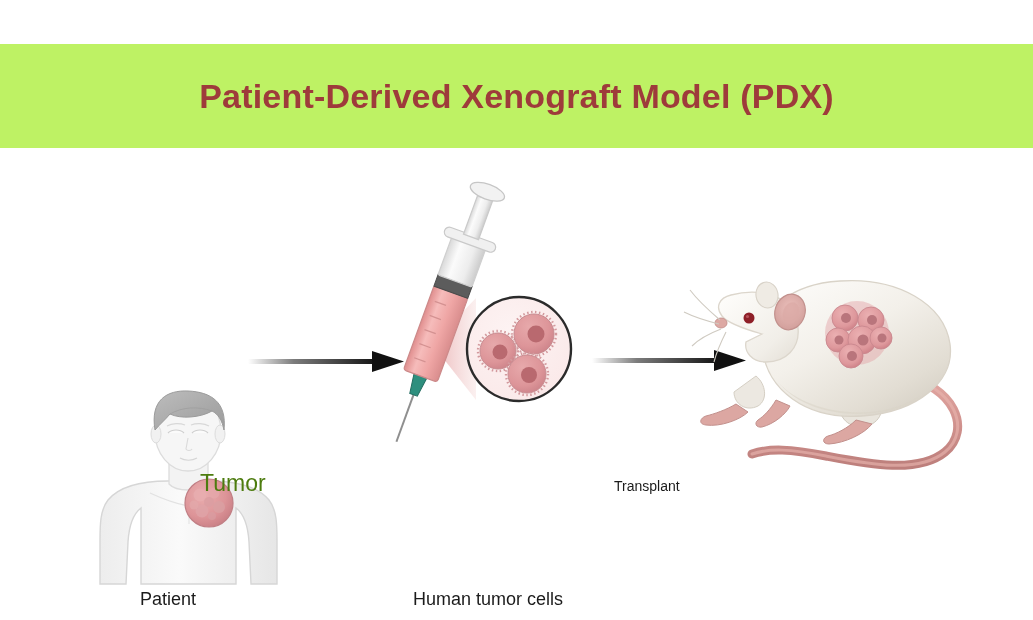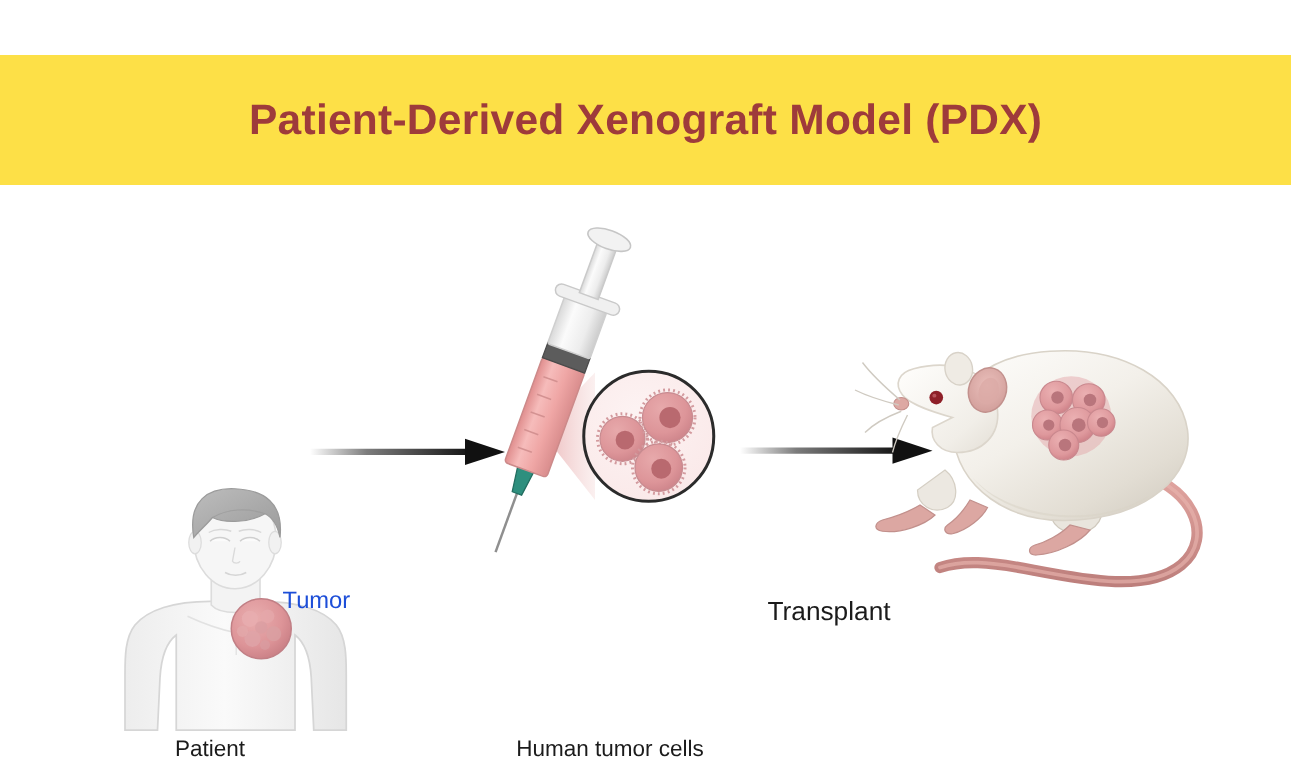--- a/index.html
+++ b/index.html
@@ -16,21 +16,21 @@
     -webkit-font-smoothing: antialiased;
   }
 
   
   #title-banner {
     position: absolute;
     left: 0;
     top: 44px;
     width: 1033px;
     height: 104px;
-    background: #fde047;
+    background: #bef264;
     display: flex;
     align-items: center;
     justify-content: center;
   }
   #title-text {
     font-size: 34px;
     font-weight: bold;
     color: #9e3b3b;
     letter-spacing: 0.2px;
     white-space: nowrap;
@@ -57,32 +57,32 @@
     color: #1b1b1b;
     white-space: nowrap;
     text-align: center;
   }
   #caption-patient     { left: 78px;  top: 441px; width: 180px; }
   #caption-tumor-cells { left: 378px; top: 441px; width: 220px; }
   #caption-mouse       { left: 718px; top: 441px; width: 246px; }
 
   .arrow-label {
     position: absolute;
-    font-size: 21px;
+    font-size: 14px;
     color: #1b1b1b;
     white-space: nowrap;
   }
   #label-transplant { left: 614px; top: 330px; }
 
   #label-tumor {
     position: absolute;
-    left: 226px;
+    left: 200px;
     top: 322px;
-    font-size: 19px;
-    color: #1d4ed8;
+    font-size: 23px;
+    color: #4d7c0f;
     white-space: nowrap;
   }
 </style>
 </head>
 <body>
 
 <div id="title-banner">
   <div id="title-text">Patient-Derived Xenograft Model (PDX)</div>
 </div>
 

